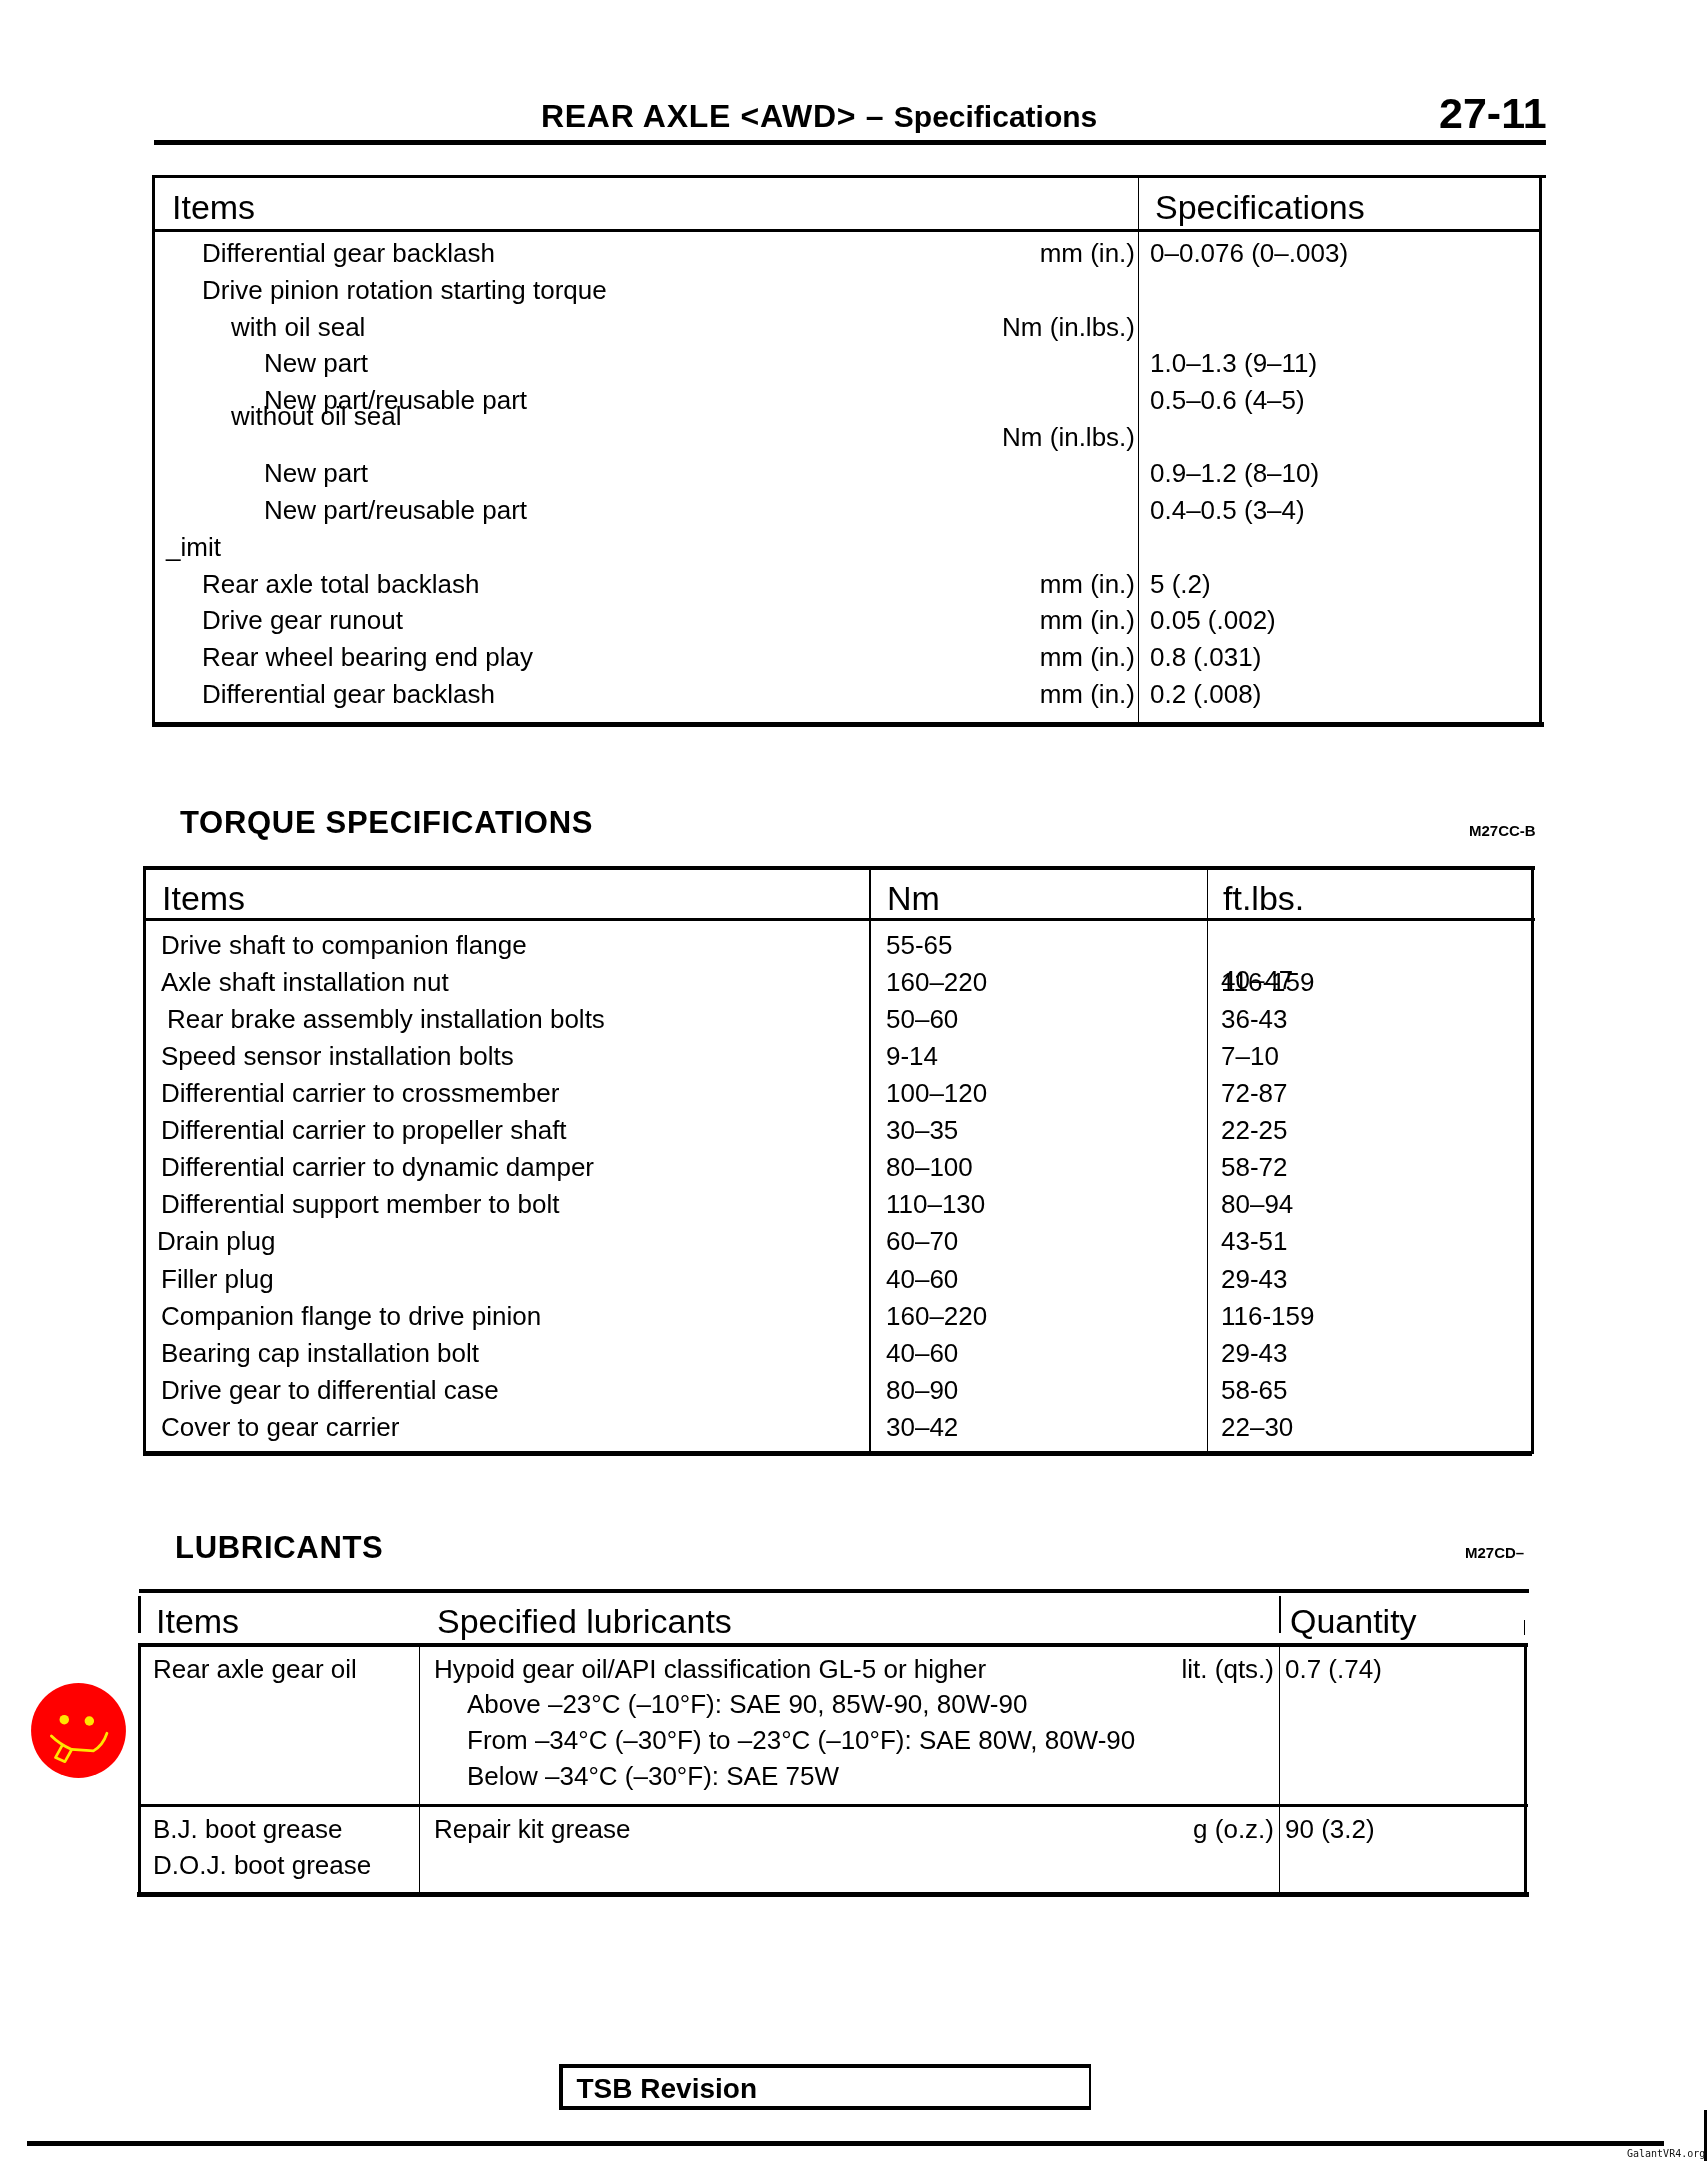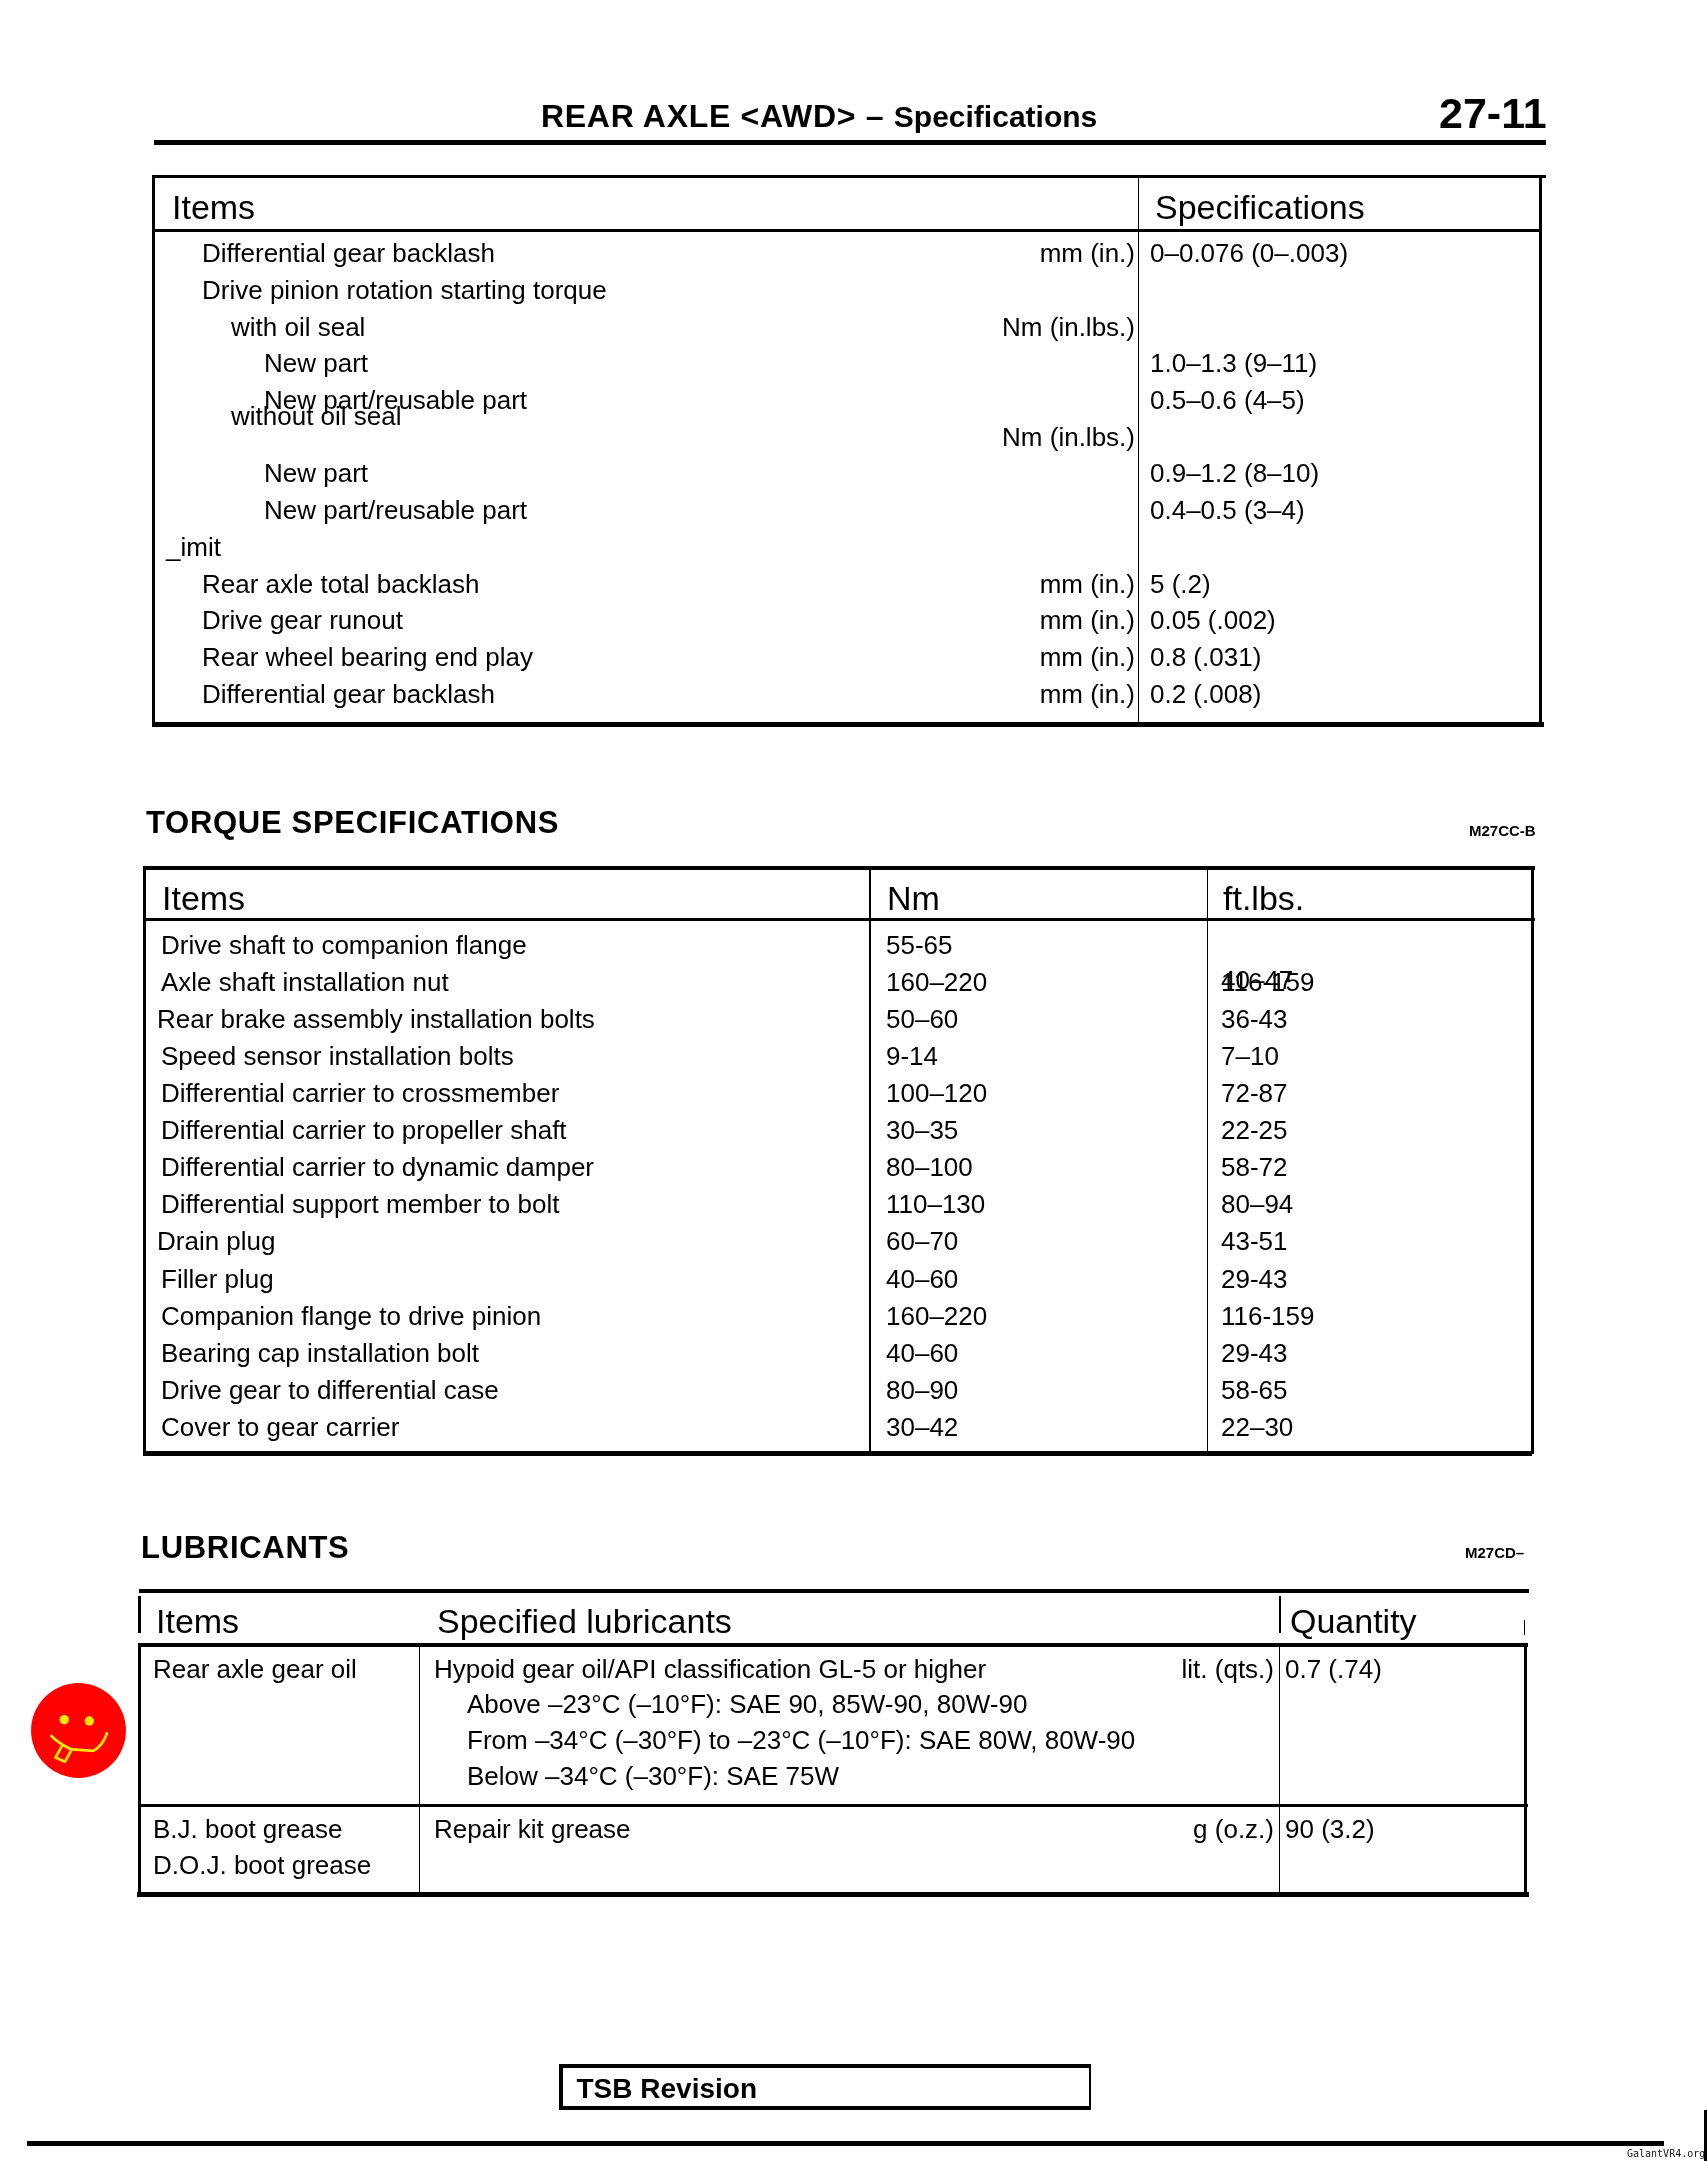--- a/index.html
+++ b/index.html
@@ -4,21 +4,21 @@
 <style>
   html, body { margin: 0; padding: 0; background: #ffffff; }
   body { width: 1708px; height: 2161px; position: relative; overflow: hidden;
          font-family: "Liberation Sans", sans-serif; color: #000; }
   .abs { position: absolute; white-space: nowrap; }
   .title { font-weight: bold; font-size: 32px; letter-spacing: 0.7px; }
   .title .sub { font-size: 30px; letter-spacing: 0; }
   .pagenum { font-weight: bold; font-size: 43px; }
   .rule { position: absolute; background: #000; }
   .vline { position: absolute; background: #000; }
-  .sec-title { font-weight: bold; font-size: 31px; letter-spacing: 0.7px; }
+  .sec-title { font-weight: bold; font-size: 31px; letter-spacing: 0.7px; margin-left: 34px; }
   .code { font-weight: bold; font-size: 15px; }
   .cell { font-size: 26px; line-height: 1; }
   .hdr { font-size: 34px; }
   .tsb-box { position: absolute; border: 4px solid #000; border-right-width: 2px; box-sizing: border-box; }
   .tsb-label { font-weight: bold; font-size: 28px; }
   .watermark { font-family: "DejaVu Sans Mono", monospace; font-size: 10px; color: #111; }
 </style>
 </head>
 <body>
 
@@ -98,21 +98,21 @@
   <div class="abs hdr" style="left:887px; top:879px;">Nm</div>
   <div class="abs hdr" style="left:1223px; top:879px;">ft.lbs.</div>
 
   <div id="torque-rows">
       <div class="abs cell" style="left: 161px; top: 932px;">Drive shaft to companion flange</div>
       <div class="abs cell" style="left: 886px; top: 932px;">55-65</div>
       <div class="abs cell" style="left: 1221px; top: 932px; margin-top: 35px;">40–47</div>
       <div class="abs cell" style="left: 161px; top: 969px;">Axle shaft installation nut</div>
       <div class="abs cell" style="left: 886px; top: 969px;">160–220</div>
       <div class="abs cell" style="left: 1221px; top: 969px;">116-159</div>
-      <div class="abs cell" style="left: 157px; top: 1006px;">Rear brake assembly installation bolts</div>
+      <div class="abs cell" style="left: 167px; top: 1006px;">Rear brake assembly installation bolts</div>
       <div class="abs cell" style="left: 886px; top: 1006px;">50–60</div>
       <div class="abs cell" style="left: 1221px; top: 1006px;">36-43</div>
       <div class="abs cell" style="left: 161px; top: 1043px;">Speed sensor installation bolts</div>
       <div class="abs cell" style="left: 886px; top: 1043px;">9-14</div>
       <div class="abs cell" style="left: 1221px; top: 1043px;">7–10</div>
       <div class="abs cell" style="left: 161px; top: 1080px;">Differential carrier to crossmember</div>
       <div class="abs cell" style="left: 886px; top: 1080px;">100–120</div>
       <div class="abs cell" style="left: 1221px; top: 1080px;">72-87</div>
       <div class="abs cell" style="left: 161px; top: 1117px;">Differential carrier to propeller shaft</div>
       <div class="abs cell" style="left: 886px; top: 1117px;">30–35</div>

